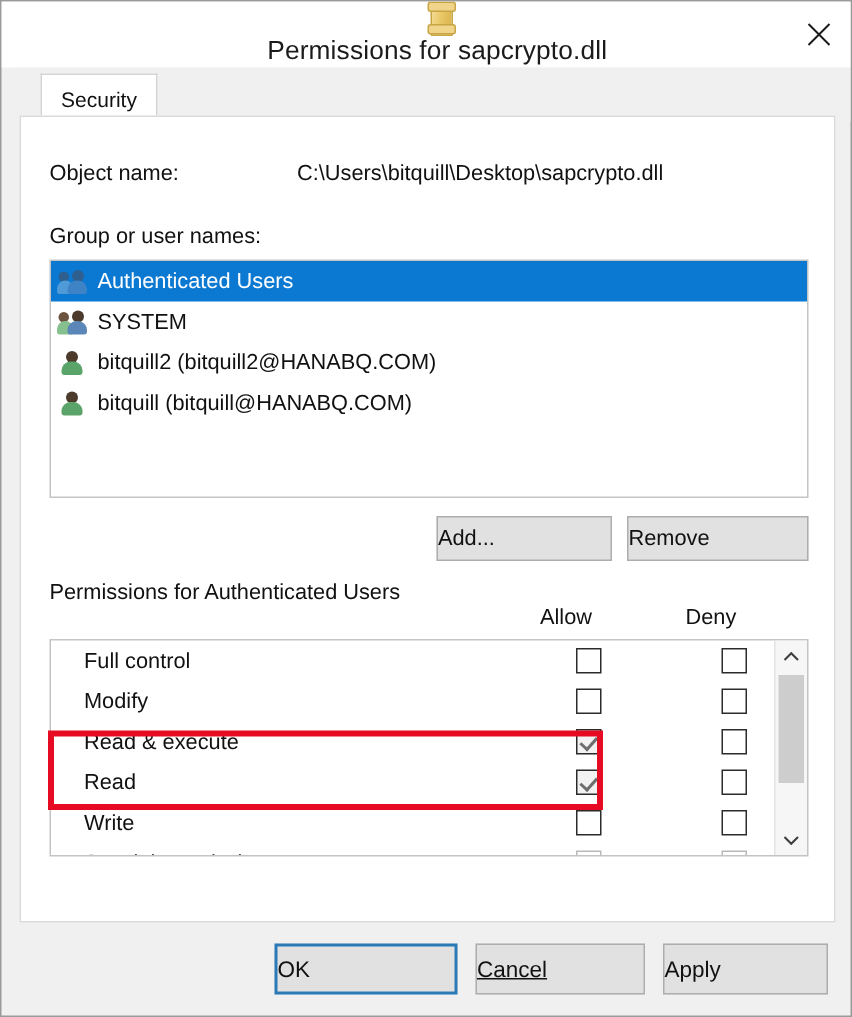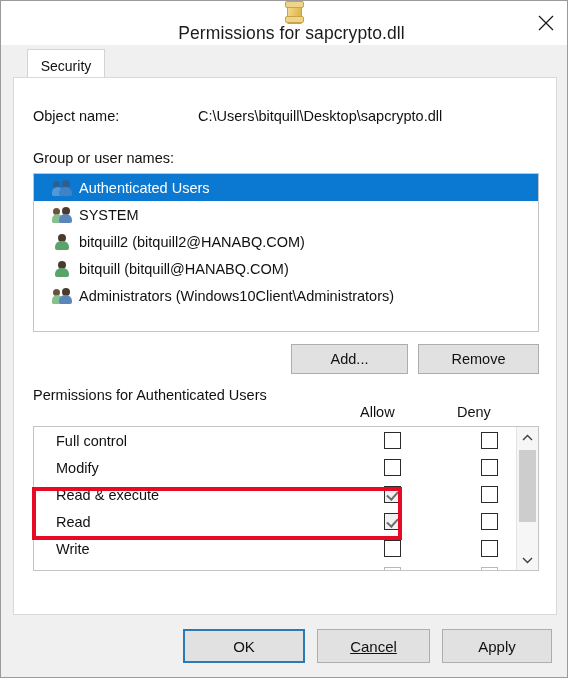--- a/index.html
+++ b/index.html
@@ -130,21 +130,21 @@
     width: 506px; height: 159px;
     background: #ffffff;
     border: 1px solid #c4c4c4;
     box-sizing: border-box;
     overflow: hidden;
   }
   .user-row {
     height: 27px;
     display: flex;
     align-items: center;
-    padding-left: 18px;
+    padding-left: 4px;
     box-sizing: border-box;
   }
   .user-row.selected { background: #0b78d1; }
   .user-row.selected .user-name { color: #ffffff; }
   .user-name {
     font-size: 14.5px;
     color: #111111;
     margin-left: 7px;
     white-space: nowrap;
   }
@@ -176,21 +176,20 @@
   
   .btn {
     background: #e1e1e1;
     border: 1px solid #adadad;
     box-sizing: border-box;
     font-family: "Liberation Sans", sans-serif;
     font-size: 14.5px;
     color: #111111;
     display: flex;
     align-items: center;
-    justify-content: center;
     position: absolute;
   }
   #add-button    { left: 277px; top: 266px; width: 117px; height: 30px; }
   #remove-button { left: 404px; top: 266px; width: 121px; height: 30px; }
 
   
   #perm-header {
     position: absolute;
     left: 19px; top: 308px;
     width: 300px;
@@ -359,29 +358,20 @@
       </div>
 
       <div class="user-row">
         <span class="pic user">
           <span class="head"></span>
             <span class="body"></span>
         </span>
         <span class="user-name">bitquill (bitquill@HANABQ.COM)</span>
       </div>
 
-      <div class="user-row">
-        <span class="pic group">
-          <span class="head b"></span>
-            <span class="body b"></span>
-          <span class="head f"></span>
-            <span class="body f"></span>
-        </span>
-        <span class="user-name">Administrators (Windows10Client\Administrators)</span>
-      </div>
 
     </div>
 
     <div class="btn" id="add-button">
       <span>Add...</span>
     </div>
     <div class="btn" id="remove-button">
       <span>Remove</span>
     </div>
 

